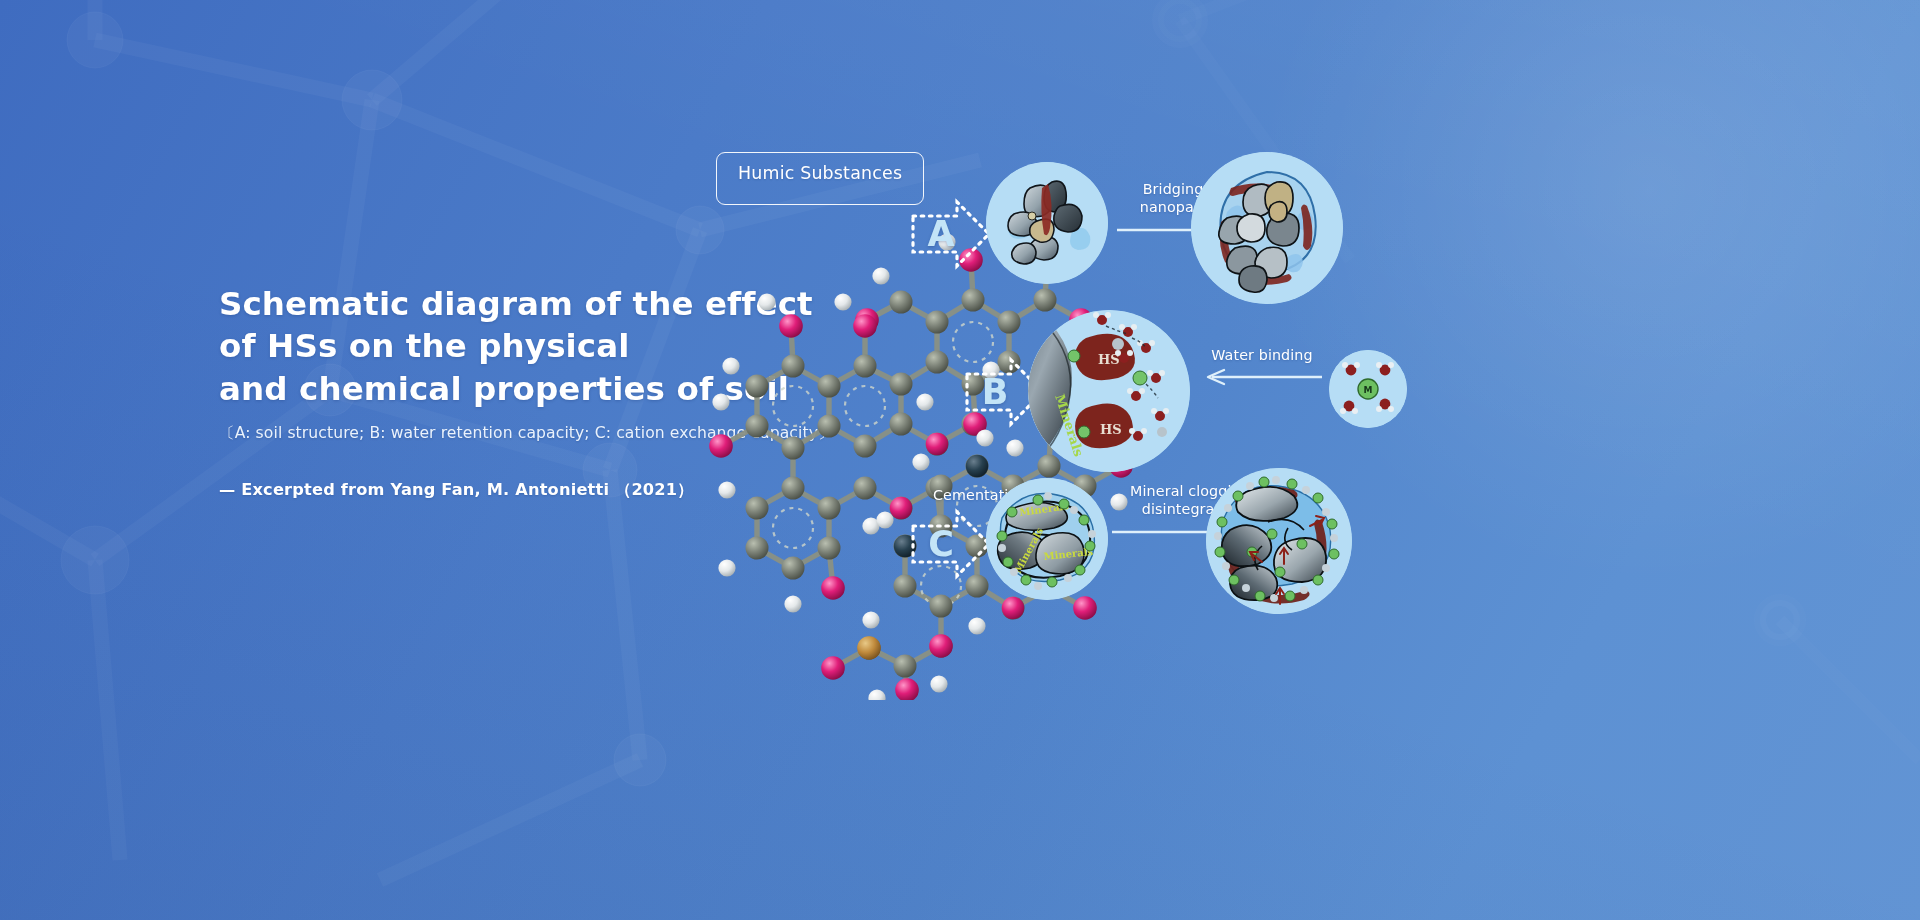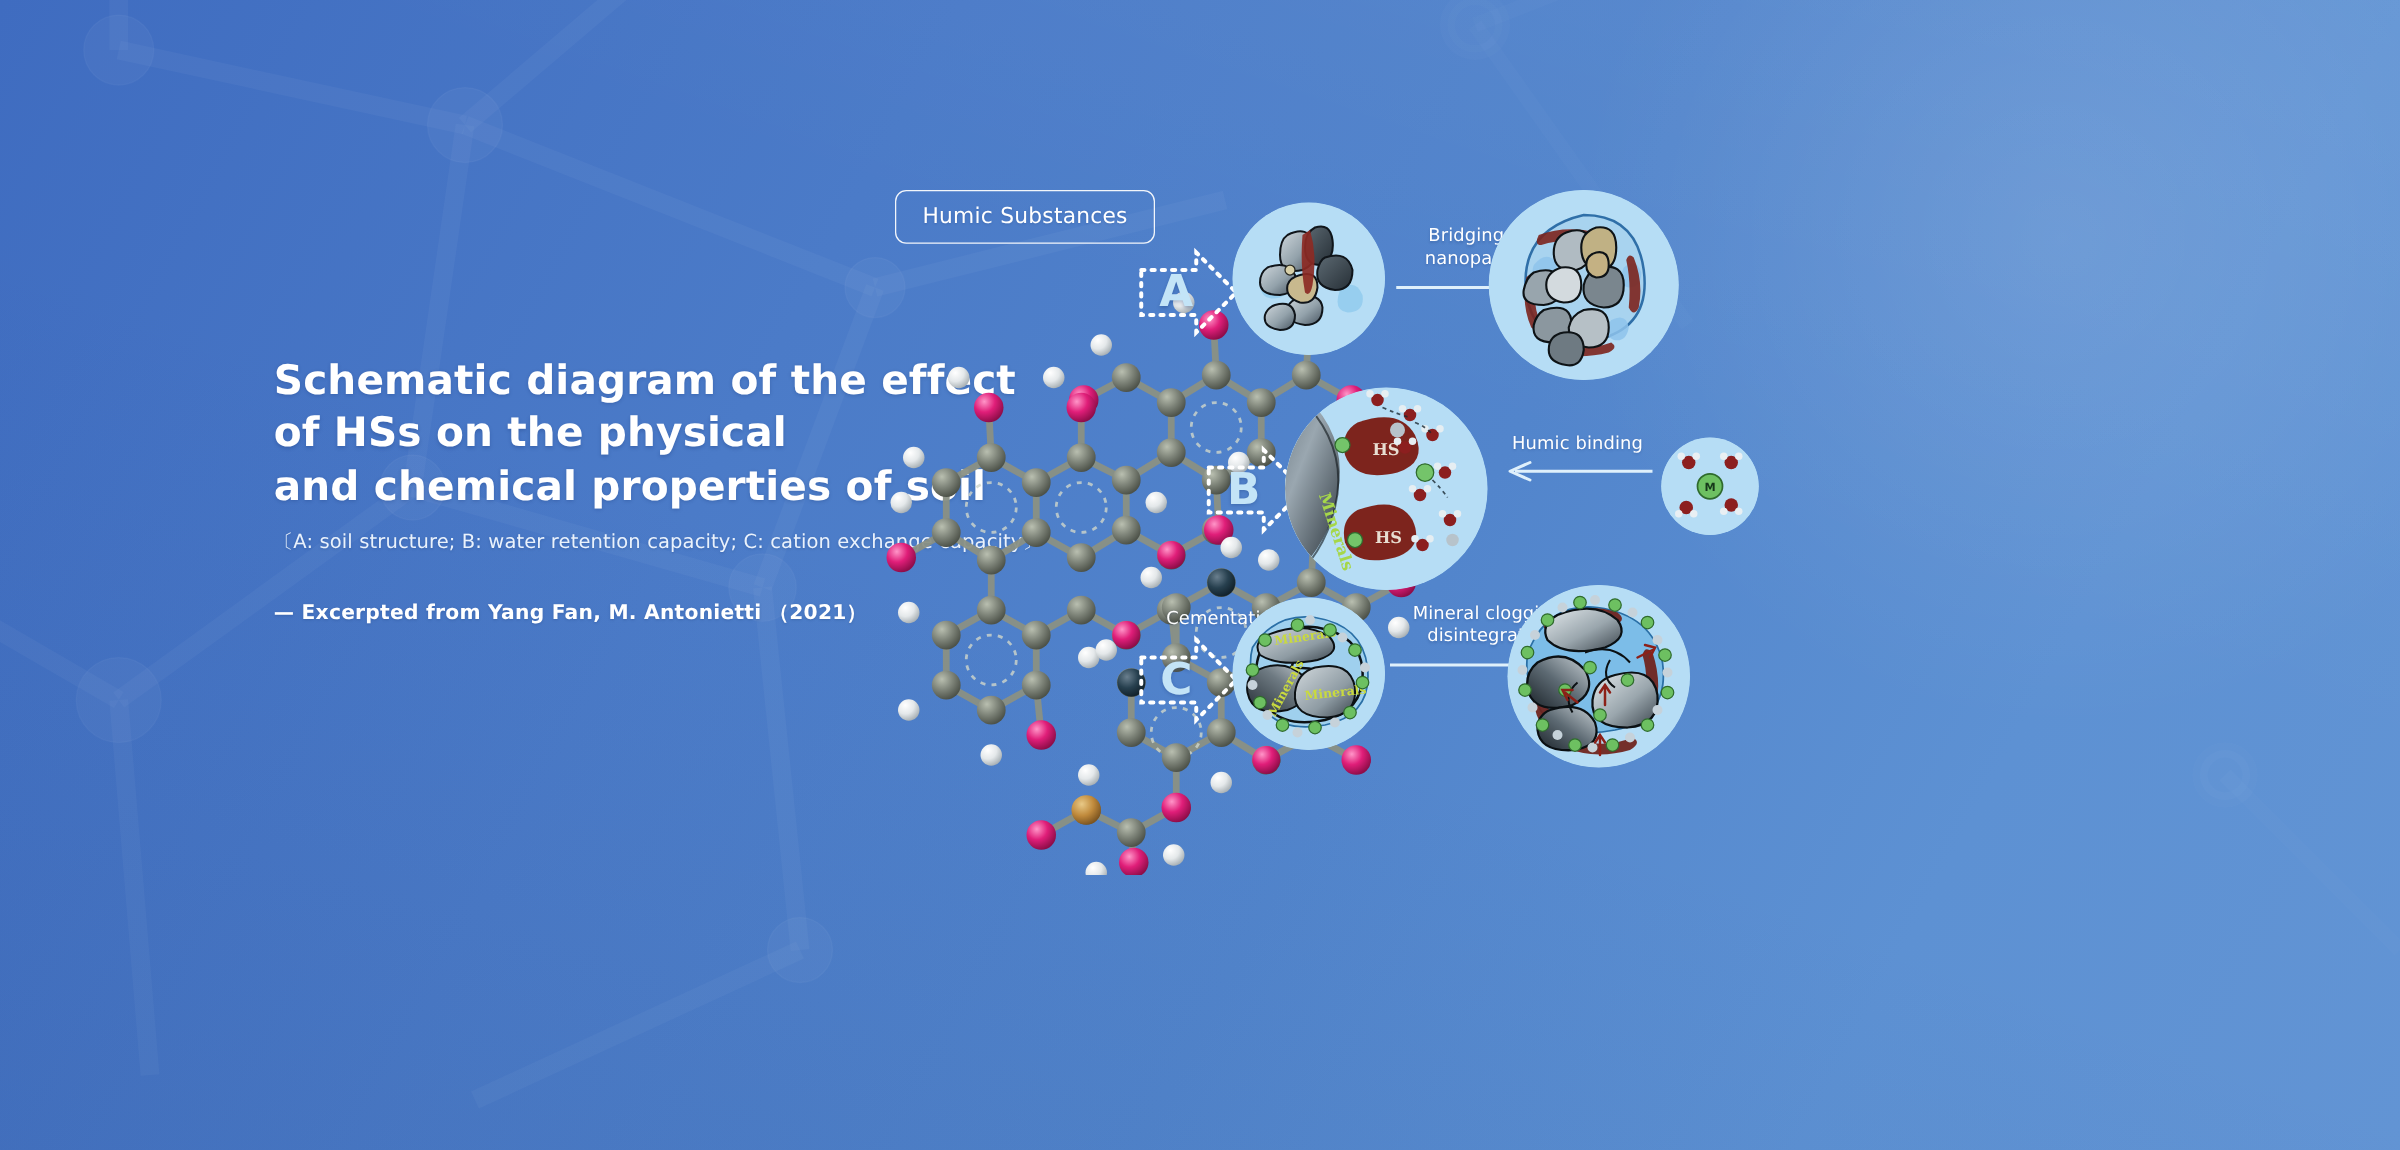--- a/index.html
+++ b/index.html
@@ -57,21 +57,21 @@
     font-weight:700;
     letter-spacing:.2px;
     text-shadow:0 1px 2px rgba(20,50,110,.25);
   }
 
   
   #figure { position:absolute; left:690px; top:110px; width:1230px; height:700px; }
 
   #hs-badge {
     position:absolute; left:26px; top:42px;
-    padding:10px 21px 11px;
+    padding:10px 21px 21px;
     border:1.6px solid rgba(255,255,255,.93);
     border-radius:9px;
     color:#ffffff;
     font-size:17.4px;
     letter-spacing:.2px;
     white-space:nowrap;
     text-shadow:0 1px 2px rgba(20,50,110,.22);
   }
 
   
@@ -542,21 +542,21 @@
           <g stroke="#1b2a33" stroke-width="1.4" stroke-dasharray="3 3" fill="none" opacity=".8">
             <path d="M78,16 q14,6 22,8"></path>
               <path d="M104,28 q10,4 14,10"></path>
             <path d="M118,74 q8,8 12,14"></path>
           </g>
         </g>
       </svg>
     </div>
 
     <div class="flow" style="left:510px; top:236px; width:124px;">
-      <div class="flow-label">Humic binding</div>
+      <div class="flow-label">Water binding</div>
       <div class="flow-arrow">
         <svg width="124" height="18" viewBox="0 0 124 18">
           <line x1="122" y1="9" x2="12" y2="9" stroke="#dff0fb" stroke-width="2.4"></line>
           <polyline points="24,2 8,9 24,16" fill="none" stroke="#dff0fb" stroke-width="2.4" stroke-linecap="round" stroke-linejoin="round"></polyline>
         </svg>
       </div>
     </div>
 
     <div class="bubble" style="left:639px; top:240px; width:78px; height:78px;">
       <svg viewBox="0 0 78 78" width="78" height="78">

